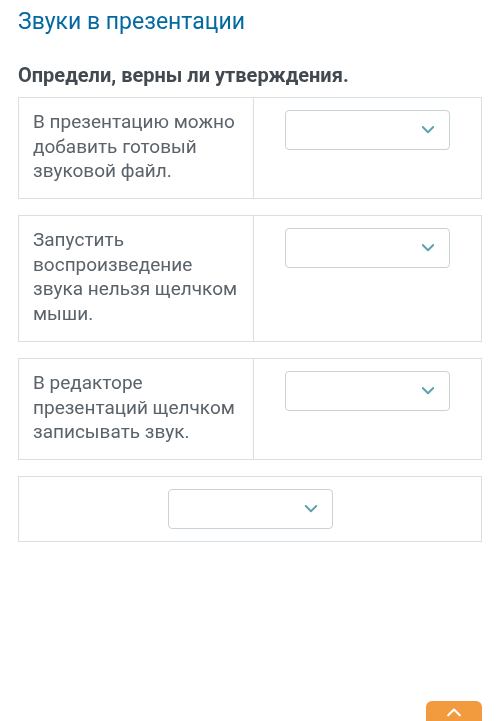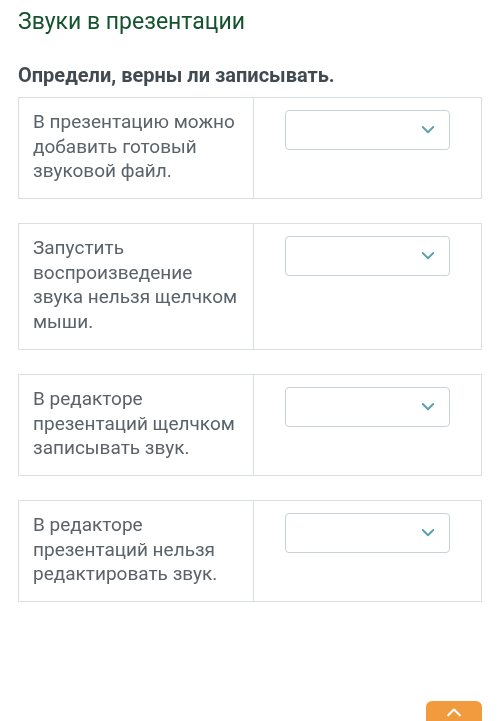--- a/index.html
+++ b/index.html
@@ -10,30 +10,30 @@
     color: #444c53;
     overflow: hidden;
     position: relative;
   }
   .page {
     padding: 8px 18px 0 18px;
   }
   .title {
     font-size: 23px;
     font-weight: 400;
-    color: #14532d;
+    color: #0369a1;
     margin-bottom: 28px;
   }
   .instruction {
     font-size: 20px;
     font-weight: 700;
     color: #424a51;
     margin-bottom: 10px;
   }
-  .rows { display: flex; flex-direction: column; gap: 24px; }
+  .rows { display: flex; flex-direction: column; gap: 16px; }
   .row {
     display: flex;
     width: 100%;
     border: 1px solid #dadfe3;
     background: #ffffff;
   }
   .cell-left {
     width: 235px;
     padding: 12px 14px 14px 14px;
     font-size: 19px;
@@ -93,21 +93,21 @@
     fill: none;
     stroke-linecap: round;
     stroke-linejoin: round;
   }
 </style>
 </head>
 <body>
 
 <div class="page">
   <h1 class="title">Звуки в презентации</h1>
-  <div class="instruction">Определи, верны ли записывать.</div>
+  <div class="instruction">Определи, верны ли утверждения.</div>
 
   <div class="rows">
 
     <div class="row">
       <div class="cell-left">В презентацию можно добавить готовый звуковой файл.</div>
       <div class="cell-right">
         <div class="select-box">
           <span></span>
           <svg class="chevron" viewBox="0 0 24 24">
               <path d="M5 8l7 7 7-7"></path>
@@ -134,21 +134,20 @@
         <div class="select-box">
           <span></span>
           <svg class="chevron" viewBox="0 0 24 24">
               <path d="M5 8l7 7 7-7"></path>
             </svg>
         </div>
       </div>
     </div>
 
     <div class="row">
-      <div class="cell-left">В редакторе презентаций нельзя редактировать звук.</div>
       <div class="cell-right">
         <div class="select-box">
           <span></span>
           <svg class="chevron" viewBox="0 0 24 24">
               <path d="M5 8l7 7 7-7"></path>
             </svg>
         </div>
       </div>
     </div>
 

